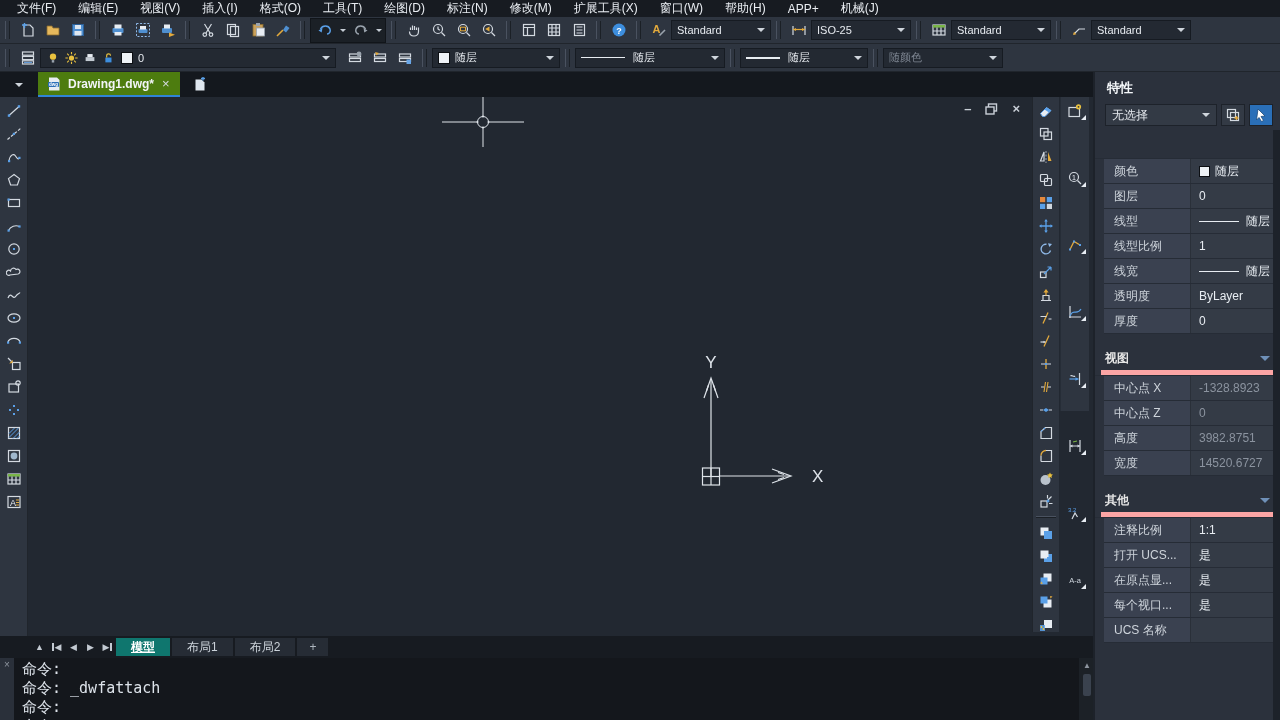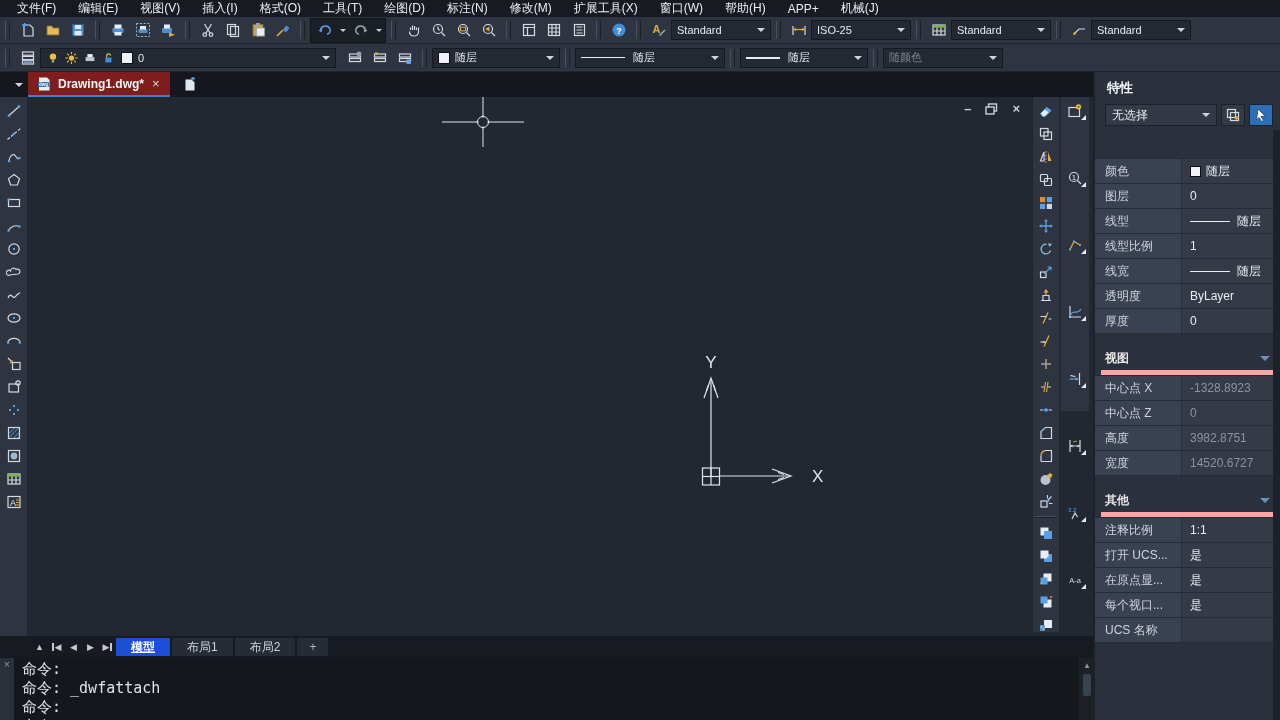--- a/index.html
+++ b/index.html
@@ -21,21 +21,21 @@
   .dd.dis{color:#7c8490;gap:36px;}
   .csq{width:10px;height:10px;background:#eef2f6;border:1px solid #0c0f13;margin-right:5px;flex:none;}
   .lnsw{height:0;border-top:1px solid #e8edf2;width:44px;margin-right:8px;flex:none;}
   .lnsw.thick{border-top-width:2px;width:34px;}
   svg{display:block;}
   .s{stroke:#d4dae1;fill:none;stroke-width:1.2;}
   
   .tabbar{position:absolute;left:0;top:72px;width:1093px;height:25px;background:#14181e;display:flex;align-items:center;}
   .tab-ovf{width:18px;height:18px;display:flex;align-items:center;justify-content:center;margin-left:10px;}
   .tab-ovf i{width:0;height:0;border:4px solid transparent;border-top-color:#cfd5dc;margin-top:4px;}
-  .doctab{height:25px;display:flex;align-items:center;background:#7f1d1d;border-bottom:2px solid #2f84d6;padding:0 8px;gap:6px;box-sizing:border-box;}
+  .doctab{height:25px;display:flex;align-items:center;background:#4d7c0f;border-bottom:2px solid #2f84d6;padding:0 8px;gap:6px;box-sizing:border-box;margin-left:10px;}
   .doctab .title{font-weight:bold;color:#f2f5f8;font-size:12px;}
   .tclose{color:#d7dce2;font-size:13px;padding:0 2px;cursor:default;}
   .newtab{width:24px;height:20px;display:flex;align-items:center;justify-content:center;margin-left:8px;}
   
   .canvas{position:absolute;left:28px;top:97px;width:1004px;height:539px;background:#222831;overflow:hidden;}
   .wctrl{position:absolute;top:6px;right:12px;display:flex;gap:14px;align-items:center;color:#c9cfd7;font-size:13px;font-weight:bold;}
   .wctrl span{cursor:default;line-height:12px;}
   
   .strip{position:absolute;background:#2e3540;display:flex;flex-direction:column;align-items:center;box-sizing:border-box;}
   .drawstrip{left:0;top:97px;width:28px;height:539px;padding-top:2px;border-right:1px solid #20252c;}
@@ -44,41 +44,41 @@
   .vb{width:24px;height:23px;display:flex;align-items:center;justify-content:center;position:relative;flex:none;}
   .fo{position:absolute;right:1px;bottom:2px;width:0;height:0;border-left:5px solid transparent;border-bottom:5px solid #e8edf3;}
   .strip-sep{width:20px;height:0;border-top:1px solid #4a5260;border-bottom:1px solid #1b2026;margin:3px 0;}
   
   .ltabbar{position:absolute;left:0;top:636px;width:1093px;height:22px;background:#171b21;display:flex;align-items:center;}
   .lnav{display:flex;align-items:center;gap:2px;margin-left:32px;color:#c3cad2;font-size:9px;}
   .lnav span{width:15px;text-align:center;cursor:default;}
   .lnav .bar{display:inline-block;width:2px;height:8px;background:#c3cad2;}
   .navpair{display:flex;align-items:center;width:15px;justify-content:center;gap:1px;}
   .ltab{height:18px;line-height:18px;padding:0 15px;margin:0 1px;background:#262c35;color:#ccd3da;cursor:default;}
-  .ltab.active{background:#1d4ed8;color:#ffffff;font-weight:bold;text-decoration:underline;}
+  .ltab.active{background:#0f766e;color:#ffffff;font-weight:bold;text-decoration:underline;}
   .ltab.add{padding:0 12px;color:#aeb6bf;}
   
   .cmd{position:absolute;left:0;top:658px;width:1095px;height:62px;background:#14171c;display:flex;}
   .cmd-gutter{width:14px;background:#2a303a;display:flex;justify-content:center;padding-top:2px;box-sizing:border-box;flex:none;}
   .cmd-gutter span{color:#8d949e;font-size:10px;line-height:10px;}
   .cmd-lines{flex:1;padding:2px 0 0 8px;font-family:"DejaVu Sans Mono",monospace;font-size:15px;color:#dde3ea;line-height:19px;overflow:hidden;}
   .cmd-scroll{width:16px;background:#1c2127;display:flex;flex-direction:column;align-items:center;flex:none;}
   .cmd-scroll .up{color:#8d949e;font-size:8px;padding-top:3px;}
   .cmd-scroll .thumb{width:8px;height:22px;background:#3a424e;margin-top:4px;border-radius:2px;}
   
   .props{position:absolute;left:1093px;top:72px;width:187px;height:648px;background:#2b313c;border-left:2px solid #1d222a;box-sizing:border-box;overflow:hidden;}
   .ptitle{padding:7px 0 5px 12px;font-weight:bold;font-size:13px;color:#f4f7fa;}
   .selrow{display:flex;align-items:center;padding:2px 0 6px 10px;gap:4px;}
   .seldd{width:112px;height:22px;background:#333a45;border:1px solid #1d222a;display:flex;align-items:center;padding:0 6px;box-sizing:border-box;color:#e6eaef;}
   .seldd .caret{margin-left:auto;width:0;height:0;border:4px solid transparent;border-top-color:#cfd5dc;margin-top:4px;}
   .selbtn{width:24px;height:22px;display:flex;align-items:center;justify-content:center;border:1px solid #1d222a;background:#333a45;box-sizing:border-box;}
   .selbtn.blue{background:#2a6fb8;}
   .pgrid{margin-top:24px;border-top:1px solid #262c36;}
   .pgrid.first{margin-top:26px;}
-  .prow{display:flex;height:24px;border-bottom:1px solid #262c36;}
+  .prow{display:flex;height:24px;border-bottom:1px solid #262c36;margin-left:9px;}
   .plabel{width:76px;background:#3a4150;color:#ced4db;line-height:24px;padding-left:10px;border-right:1px solid #2a3039;white-space:nowrap;overflow:hidden;flex:none;}
   .pval{flex:1;background:#343b46;color:#e8edf2;line-height:24px;padding-left:8px;display:flex;align-items:center;overflow:hidden;white-space:nowrap;}
   .pval.gray{color:#8b939f;}
   .psec{display:flex;align-items:center;height:24px;margin:12px 6px 0 6px;padding:0 4px;font-weight:bold;color:#e5e5e5;border-bottom:5px solid #fca5a5;}
   .psec .caret{margin-left:auto;width:0;height:0;border:5px solid transparent;border-top-color:#6f90b8;margin-top:5px;}
   .pswatch{width:9px;height:9px;background:#eef2f6;border:1px solid #0c0f13;margin-right:5px;flex:none;}
   .pline{height:0;border-top:1px solid #e8edf2;width:40px;margin-right:7px;flex:none;}
   .ptrack{position:absolute;right:0;top:58px;bottom:0;width:7px;background:#1d222a;}
 </style>
 </head>

